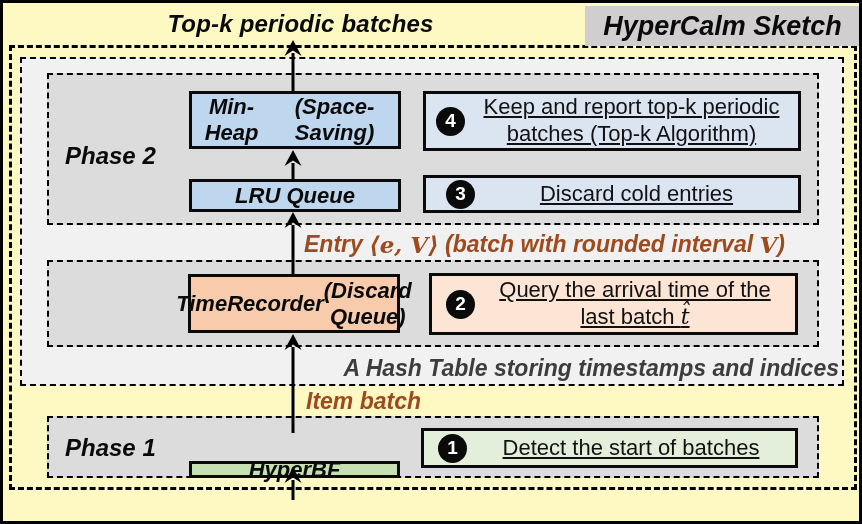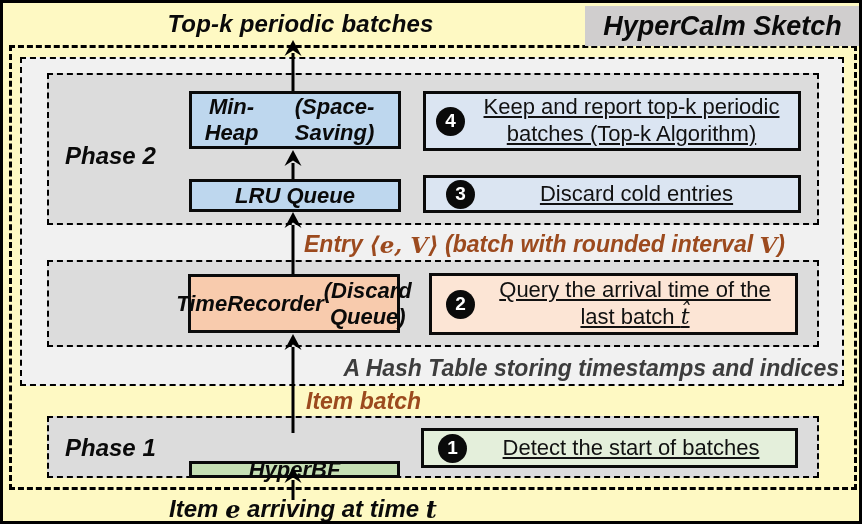--- a/index.html
+++ b/index.html
@@ -112,23 +112,20 @@
   <div class="abs flow-label itembatch-label">Item batch</div>
 
   <div class="abs comp hyperbf">
     <span>HyperBF</span>
   </div>
   <div class="abs ann ann1">
     <span class="badge">1</span>
     <span class="ann-text">Detect the start of batches</span>
   </div>
 
-  <div class="abs bottom-title">
-    <span>Item </span><span class="math">e</span><span> arriving at time </span><span class="math">t</span>
-  </div>
 
   <svg class="arrows" viewBox="0 0 862 524" xmlns="http://www.w3.org/2000/svg">
     <g stroke="#000" stroke-width="3" fill="#000">
       <g>
         <line x1="290" y1="497" x2="290" y2="477"></line>
         <path stroke="none" d="M290 464 L281.5 480 L290 474.5 L298.5 480 Z"></path>
       </g>
       <g>
         <line x1="290" y1="430" x2="290" y2="344"></line>
         <path stroke="none" d="M290 331 L281.5 347 L290 341.5 L298.5 347 Z"></path>

